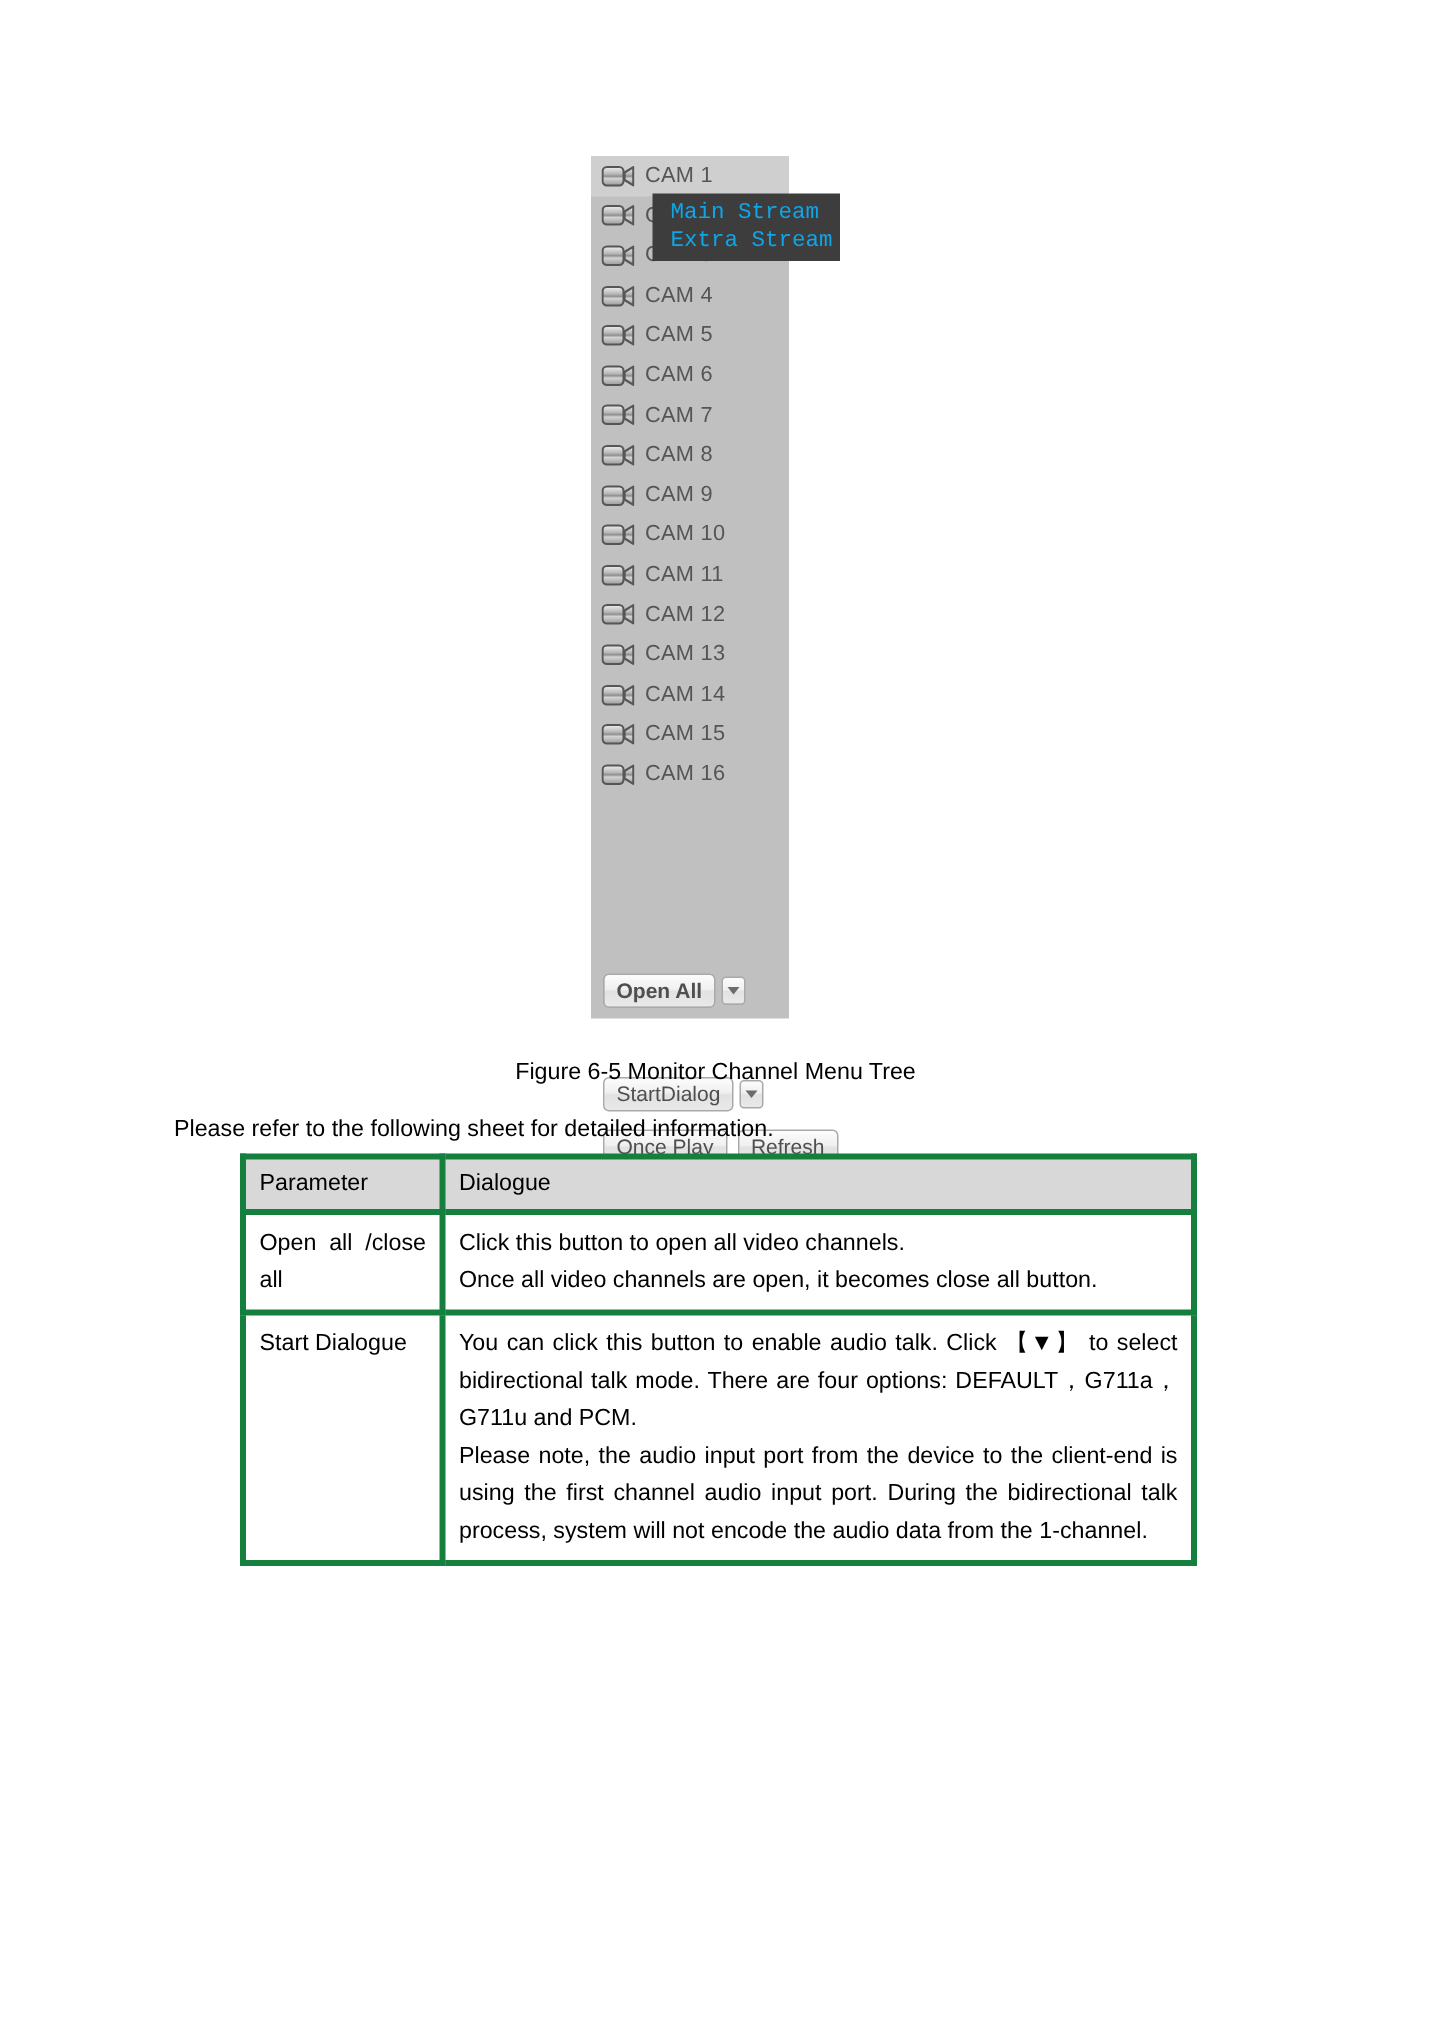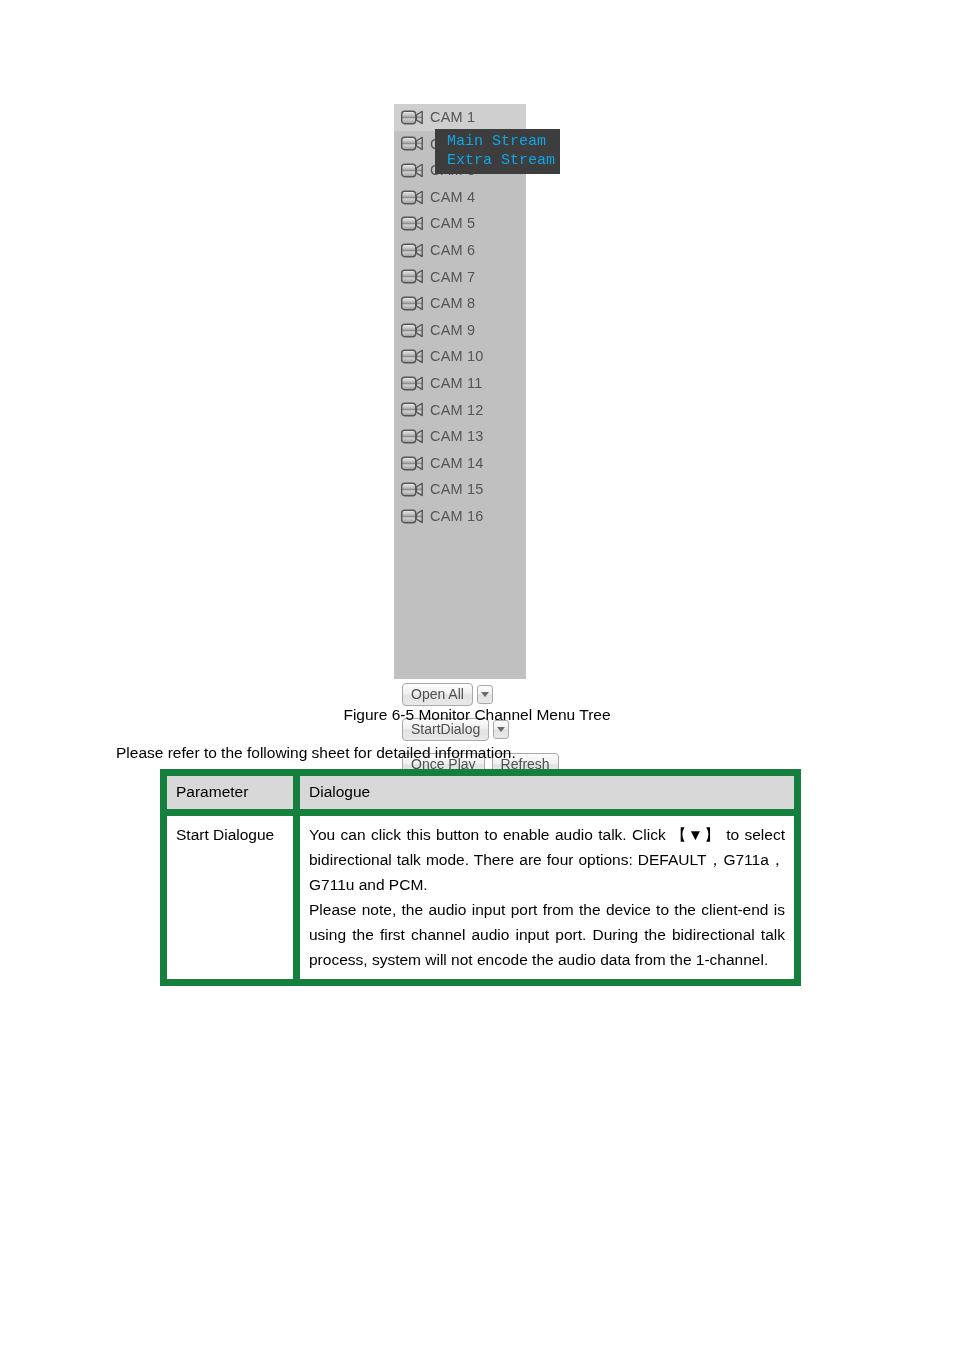--- a/index.html
+++ b/index.html
@@ -144,21 +144,21 @@
     top: 769px;
     width: 634px;
     border-collapse: collapse;
     table-layout: fixed;
     font-size: 15.5px;
   }
   #param-table col.c1 { width: 133px; }
   #param-table col.c2 { width: 501px; }
   #param-table th,
   #param-table td {
-    border: 7px solid #15803d;
+    border: 4px solid #15803d;
     vertical-align: top;
     padding: 6px 9px 7px 9px;
     font-weight: normal;
     text-align: left;
     line-height: 25px;
   }
   #param-table thead th {
     background: #d8d8d8;
     padding-top: 5px;
     padding-bottom: 6px;
@@ -430,21 +430,21 @@
               <stop offset="100%" stop-color="#9a9a9a"></stop>
             </linearGradient>
           </defs>
           <rect x="0.7" y="1.3" width="14" height="12.4" rx="3" ry="3" fill="url(#cg)" stroke="#565656" stroke-width="1.4"></rect>
           <path d="M15.4 5.0 L21.2 1.4 L21.2 13.6 L15.4 10.0 Z" fill="url(#cg)" stroke="#565656" stroke-width="1.4" stroke-linejoin="round"></path>
         </svg>
         <span class="cam-label">CAM 16</span>
       </div>
     </div>
 
-  <div class="btn-row" style="top:579px;">
+  <div class="btn-row" style="top:545px;font-weight:bold;">
     <div class="btn">Open All</div>
     <div class="btn-arrow">
       <span class="tri-down"></span>
     </div>
   </div>
 
   <div class="btn-row" style="top:614px;">
     <div class="btn">StartDialog</div>
     <div class="btn-arrow">
       <span class="tri-down"></span>
@@ -472,20 +472,27 @@
       <col class="c2">
     </colgroup>
   <thead>
     <tr>
       <th>Parameter</th>
       <th>Dialogue</th>
     </tr>
   </thead>
   <tbody id="param-table-body">
       <tr>
+        <td class="param-cell">Open all /close all</td>
+        <td class="func-cell">
+          <p>Click this button to open all video channels.</p>
+          <p>Once all video channels are open, it becomes close all button.</p>
+        </td>
+      </tr>
+      <tr>
         <td class="param-cell">Start Dialogue</td>
         <td class="func-cell">
           <p>You can click this button to enable audio talk. Click 【▼】 to select bidirectional talk mode. There are four options: DEFAULT，G711a，G711u and PCM.</p>
           <p>Please note, the audio input port from the device to the client-end is using the first channel audio input port. During the bidirectional talk process, system will not encode the audio data from the 1-channel.</p>
         </td>
       </tr>
     </tbody>
 </table>
 
 </body></html>

